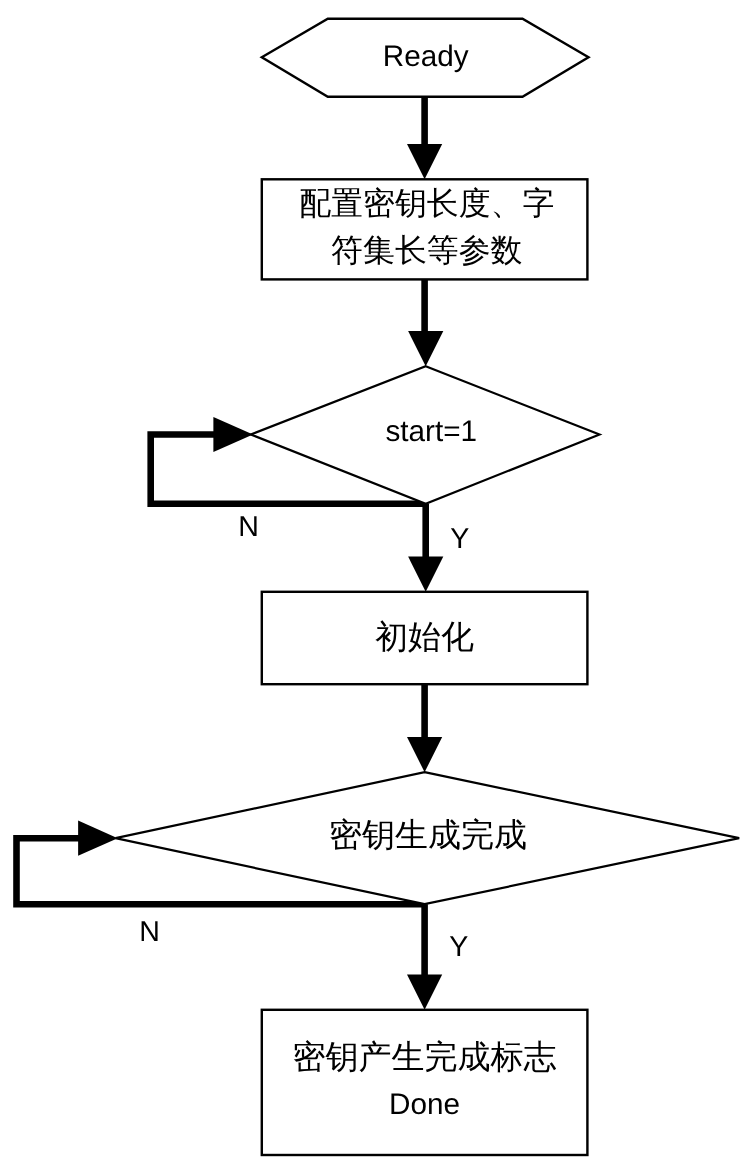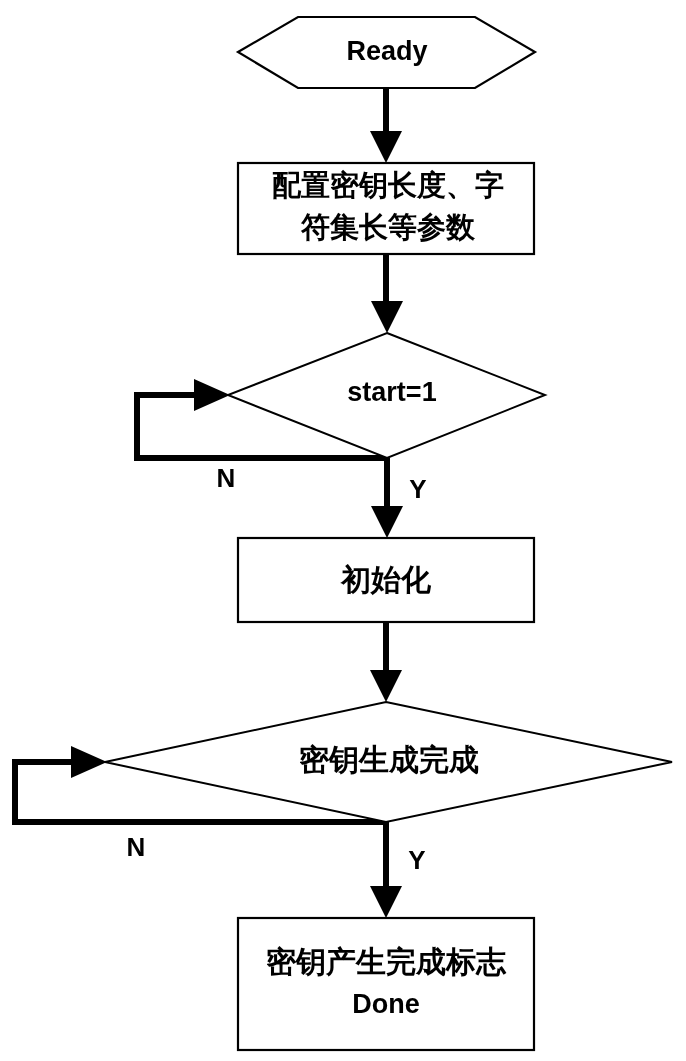--- a/index.html
+++ b/index.html
@@ -9,21 +9,20 @@
   }
   body {
     font-family: "Liberation Sans", "DejaVu Sans", sans-serif;
   }
   #flowchart-root {
     position: relative;
     width: 686px;
     height: 1061px;
     background: #ffffff;
     overflow: hidden;
-    font-weight: bold;
   }
   #flow-svg {
     display: block;
     width: 686px;
     height: 1061px;
   }
   .shape-outline {
     fill: #ffffff;
     stroke: #000000;
     stroke-width: 2.2;

